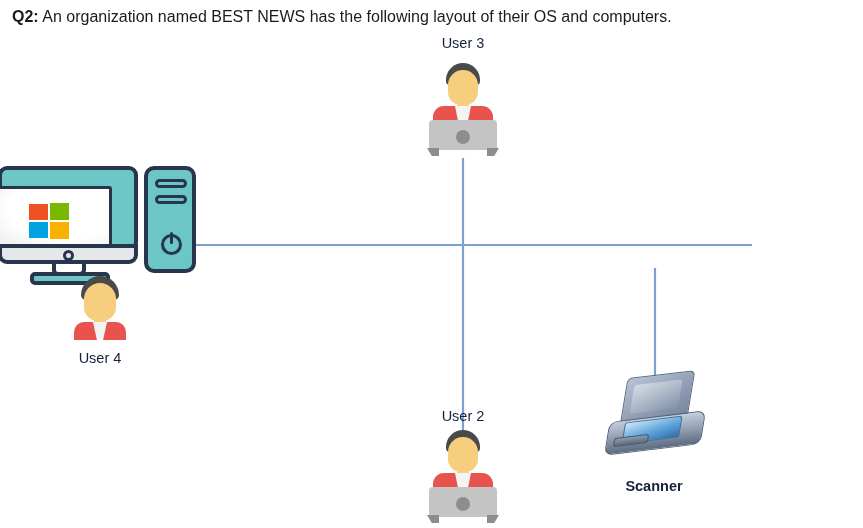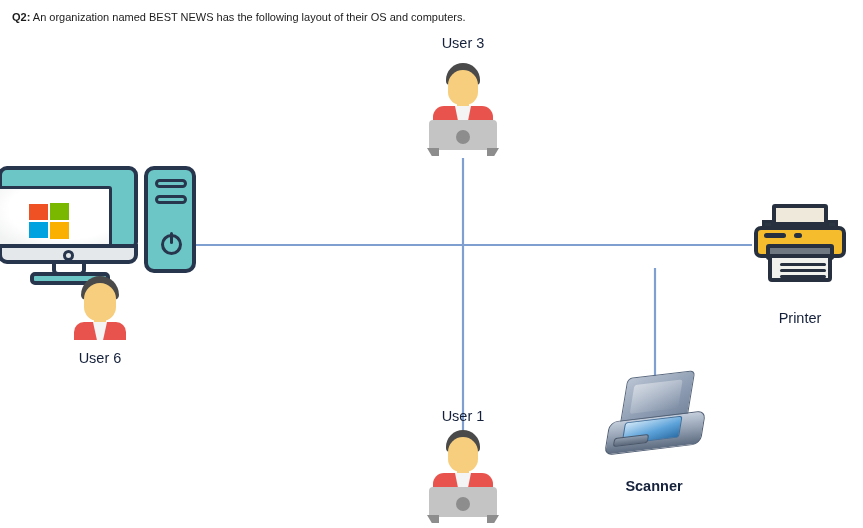--- a/index.html
+++ b/index.html
@@ -6,21 +6,21 @@
   body{
     width:863px;height:528px;position:relative;overflow:hidden;
     font-family:"Liberation Sans","DejaVu Sans",sans-serif;
     color:#1a1a2e;
   }
   #stage{position:absolute;left:0;top:0;width:863px;height:528px;}
 
   
   .title{
     position:absolute;left:12px;top:7px;width:840px;
-    font-size:11px;line-height:20px;color:#1b1b1b;
+    font-size:16px;line-height:20px;color:#1b1b1b;
     white-space:nowrap;
   }
   .title .q{font-weight:bold;}
 
   
   #wires{position:absolute;left:0;top:0;width:863px;height:528px;}
 
   
   .node{position:absolute;}
   .label{
@@ -247,72 +247,55 @@
     </div>
     <div style="position:absolute;left:52px;top:118px;width:64px;height:62px;">
       <div class="pp">
         <div class="hair"></div>
         <div class="head"></div>
         <div class="neck"></div>
         <div class="torso"></div>
         <div class="collar"></div>
       </div>
     </div>
-    <div class="label" style="left:84px;top:192px;">User 6</div>
+    <div class="label" style="left:84px;top:192px;">User 4</div>
   </div>
 
 
   <div class="node" style="left:421px;top:63px;">
     <div class="label" style="left:42px;top:-28px;">User 3</div>
     <div class="lp">
       <div class="hair"></div>
       <div class="head"></div>
       <div class="neck"></div>
       <div class="torso"></div>
       <div class="collar"></div>
       <div class="screen"></div>
       <div class="tp"></div>
       <div class="footL"></div>
       <div class="footR"></div>
     </div>
   </div>
 
   <div class="node" style="left:421px;top:430px;">
-    <div class="label" style="left:42px;top:-22px;">User 1</div>
+    <div class="label" style="left:42px;top:-22px;">User 2</div>
     <div class="lp">
       <div class="hair"></div>
       <div class="head"></div>
       <div class="neck"></div>
       <div class="torso"></div>
       <div class="collar"></div>
       <div class="screen"></div>
       <div class="tp"></div>
       <div class="footL"></div>
       <div class="footR"></div>
     </div>
   </div>
 
 
-  <div class="node" style="left:752px;top:204px;">
-    <div class="printer">
-      <div class="pr-paper"></div>
-      <div class="pr-earL"></div>
-      <div class="pr-earR"></div>
-      <div class="pr-body"></div>
-      <div class="pr-b1"></div>
-      <div class="pr-b2"></div>
-      <div class="pr-slot"></div>
-      <div class="pr-out">
-        <i></i>
-          <i></i>
-          <i></i>
-      </div>
-    </div>
-    <div class="label" style="left:48px;top:106px;">Printer</div>
-  </div>
 
   <div class="node" style="left:608px;top:374px;">
     <div class="scanner">
       <div class="sc-lid"></div>
       <div class="sc-base"></div>
       <div class="sc-glass"></div>
       <div class="sc-strip"></div>
     </div>
     <div class="label" style="left:46px;top:104px;font-weight:bold;">Scanner</div>
   </div>

